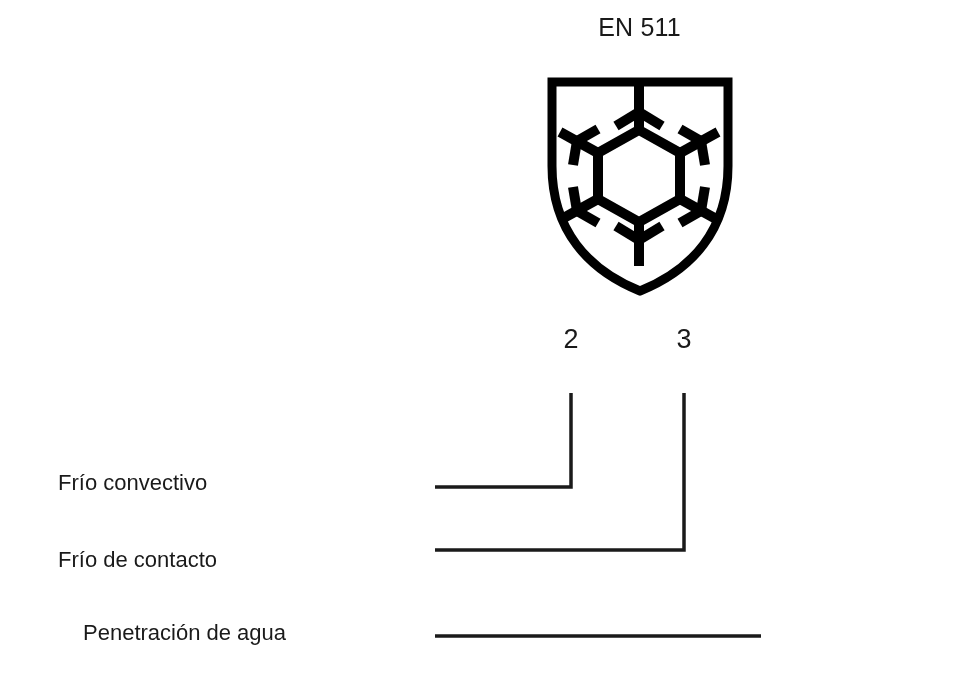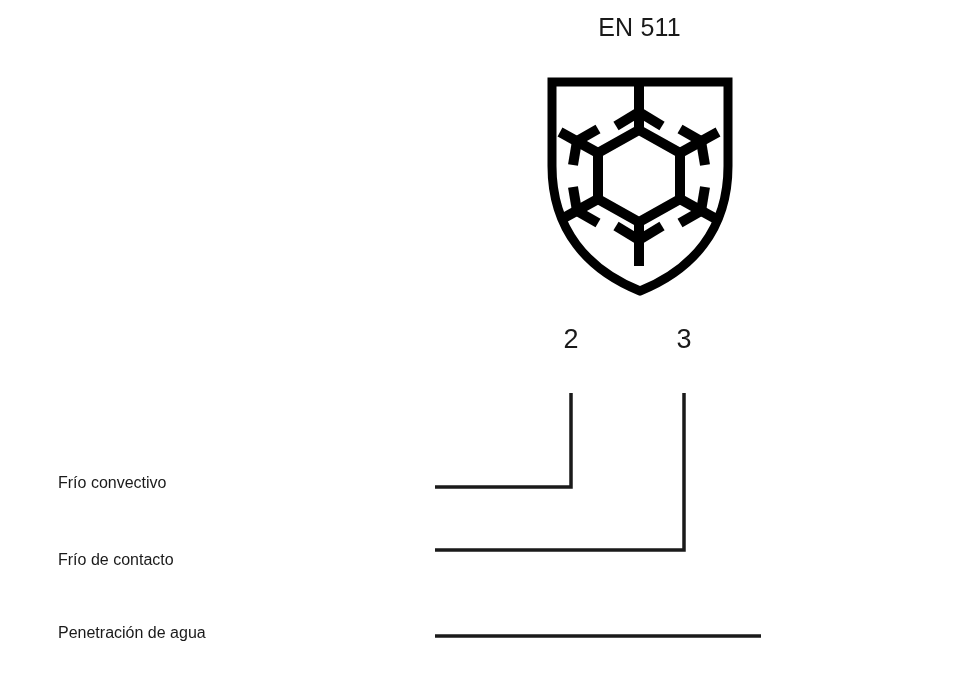--- a/index.html
+++ b/index.html
@@ -83,21 +83,21 @@
   .labels {
     position: absolute;
     left: 0;
     top: 0;
     width: 957px;
     height: 675px;
   }
   .row-label {
     position: absolute;
     left: 58px;
-    font-size: 16px;
+    font-size: 22px;
     line-height: 30px;
     color: #1a1a1a;
     white-space: nowrap;
   }
 </style>
 </head>
 <body>
 
 <div id="page">
 
@@ -157,16 +157,16 @@
         <polyline id="leader-0" points="435,487 571,487 571,393"></polyline>
         <polyline id="leader-1" points="435,550 684,550 684,393"></polyline>
         <polyline id="leader-2" points="435,636 795,636 795,393"></polyline>
       </g>
     </svg>
   </div>
 
   <div class="labels">
     <div class="row-label" id="label-0" style="top: 468px;">Frío convectivo</div>
     <div class="row-label" id="label-1" style="top: 537px; margin-top: 8px;">Frío de contacto</div>
-    <div class="row-label" id="label-2" style="top: 618px;">Penetración de agua</div>
+    <div class="row-label" id="label-2" style="top: 618px; margin-left: 25px;">Penetración de agua</div>
   </div>
 
 </div>
 
 </body></html>

